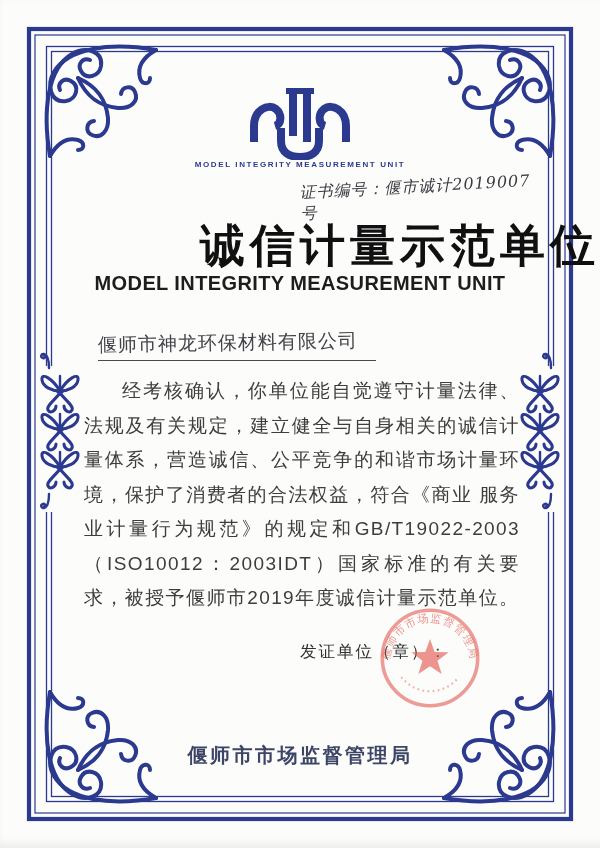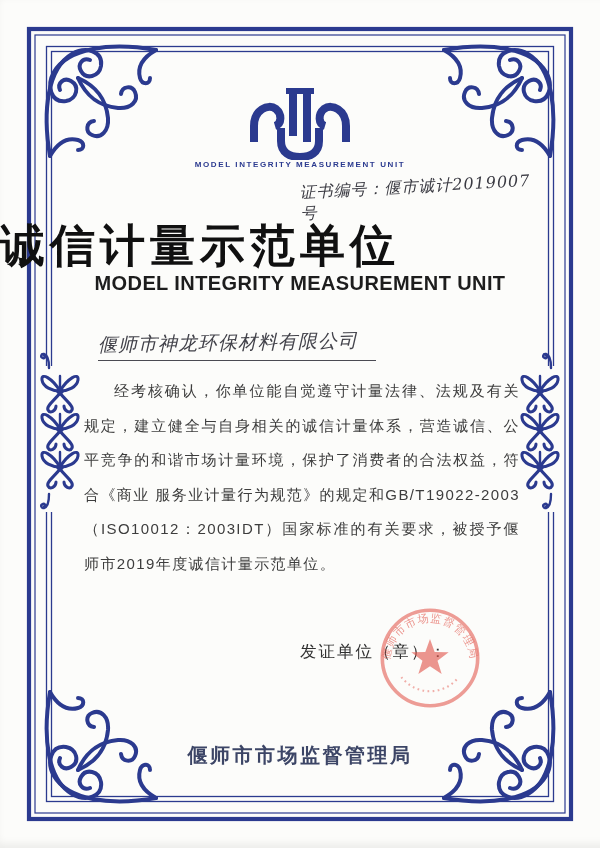--- a/index.html
+++ b/index.html
@@ -18,39 +18,39 @@
     font-size:8px; font-weight:bold; letter-spacing:1.6px;
     color:#2b3a8f;
   }
   .cert-no{
     left:300px; top:183px; width:240px; text-align:left;
     font-size:16px; color:#3a3a42; letter-spacing:1px;
     transform:rotate(-3deg); transform-origin:left center;
     font-family:"DejaVu Serif","Liberation Serif",serif; font-style:italic;
   }
   .title-cn{
-    left:0; top:216px; width:600px; text-align:left;
+    left:0; top:216px; width:600px; text-align:right;
     font-size:45px; font-weight:bold; letter-spacing:5px;
     color:#101010; font-family:"Liberation Serif","DejaVu Serif",serif;
   }
   .title-en{
     left:0; top:272px; width:600px; text-align:center;
     font-size:20px; font-weight:bold; letter-spacing:.4px;
     color:#1d1d1d;
   }
   .company{
     left:98px; top:330px; width:278px; padding-bottom:4px;
     border-bottom:1.6px solid #4a4a52;
     font-size:19px; color:#42424a; letter-spacing:1px;
-    font-family:"DejaVu Serif","Liberation Serif",serif; font-style:italic;
+    font-family:"DejaVu Serif","Liberation Serif",serif; 
   }
   .company .hand{display:inline-block; transform:rotate(-1deg);}
   .body-text{
     left:84px; top:374px; width:436px;
-    font-size:15px; line-height:34.5px; letter-spacing:1.4px;
+    font-size:19px; line-height:34.5px; letter-spacing:1.4px;
     color:#3d3d3d; text-align:justify; text-indent:2em;
   }
   .issuer-label{
     left:300px; top:641px; font-size:16.5px; letter-spacing:2px; color:#303030;
   }
   .seal{ left:377px; top:605px; opacity:.78; }
   .issuer-name{
     left:0; top:742px; width:600px; text-align:center;
     font-size:20px; font-weight:bold; letter-spacing:2.5px; color:#3c4566;
   }

